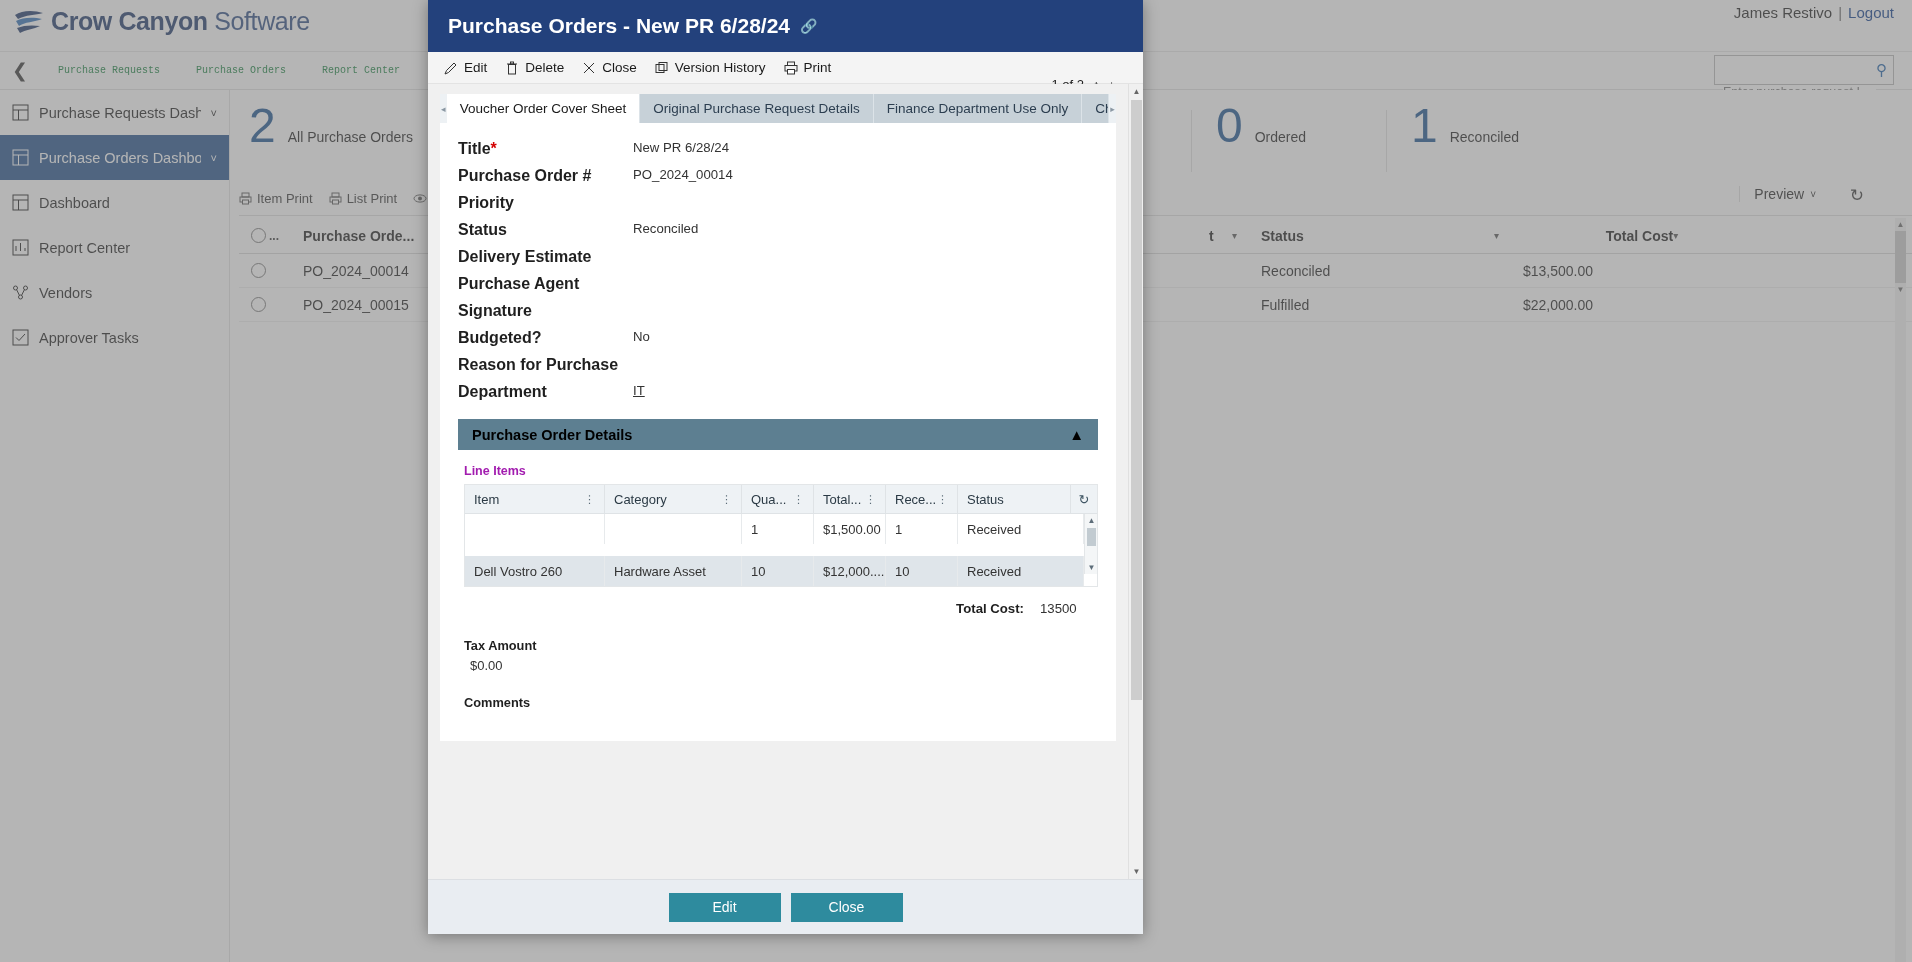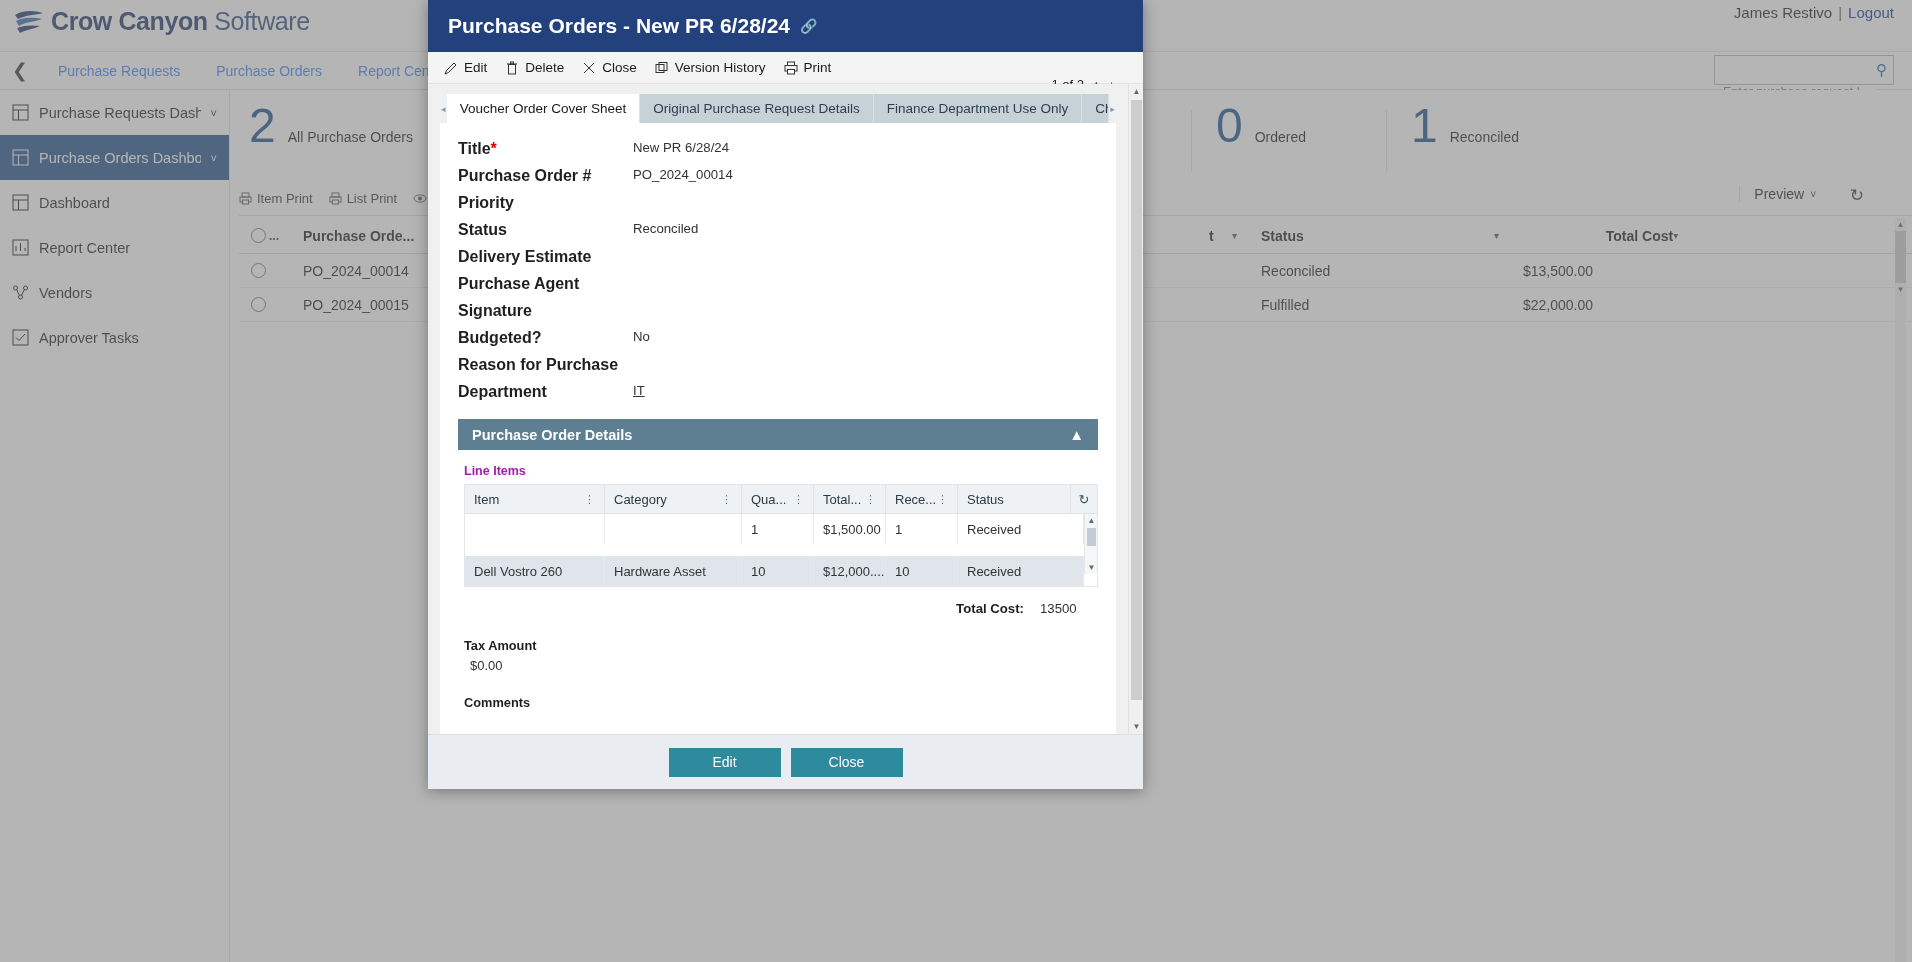--- a/index.html
+++ b/index.html
@@ -37,21 +37,21 @@
     position: absolute; left: 0; top: 52px; width: 1912px; height: 38px;
     background: #ffffff; border-bottom: 1px solid #dfdfdf;
     display: flex; align-items: center;
   }
   .nav-back {
     width: 40px; height: 38px; display: flex; align-items: center; justify-content: center;
     color: #333; font-size: 19px;
   }
   .nav-item {
     padding: 0 18px; height: 38px; line-height: 38px;
-    font-size: 14px; color: #3b82f6; white-space: nowrap;
+    font-size: 10px; color: #15803d; white-space: nowrap; font-family: Liberation Mono, monospace;
   }
   .searchbox {
     position: absolute; right: 18px; top: 3px; width: 180px; height: 30px;
     border: 1px solid #b9b9b9; background: #fff; display: flex; align-items: center;
     padding: 0 6px 0 8px;
   }
   .searchbox input {
     border: 0; outline: 0; flex: 1; font-size: 12.5px; color: #444;
     font-family: "Liberation Sans", sans-serif; min-width: 0; margin-top: 44px;
   }
@@ -117,21 +117,21 @@
     background: #f1f1f1;
   }
   .scroll-thumb { position: absolute; left: 0; width: 11px; background: #c9c9c9; }
   .rail-arrow { position: absolute; left: 0; width: 11px; height: 13px; font-size: 8px; color: #666; text-align: center; line-height: 13px; }
 
   
   .dimmer { position: absolute; inset: 0; background: rgba(120,120,120,0.55); }
 
   
   .modal {
-    position: absolute; left: 428px; top: 0; width: 715px; height: 789px;
+    position: absolute; left: 428px; top: 0; width: 715px; height: 934px;
     background: #f0f0f0; box-shadow: 0 2px 14px rgba(0,0,0,.35);
     display: flex; flex-direction: column;
   }
   .modal-title {
     height: 52px; background: #23417c; color: #fff;
     display: flex; align-items: center; gap: 10px; padding: 0 20px;
     font-size: 21px; font-weight: bold;
   }
   .link-ic { font-size: 14px; color: #d9a441; }
 
@@ -175,21 +175,21 @@
     background: #ffffff; padding: 14px 18px 10px 18px;
   }
 
   .frow { display: flex; align-items: flex-start; min-height: 27px; }
   .flabel { width: 175px; flex: 0 0 175px; font-size: 16px; font-weight: bold; color: #1f1f1f; padding-top: 3px; }
   .req { color: #d30000; font-weight: bold; }
   .fval { font-size: 13.2px; color: #333; padding-top: 3px; }
   .fval a { color: #333; text-decoration: underline; }
 
   .section-bar {
-    margin: 12px 0 0 0; height: 31px; background: #5d7f91; color: #ffffff;
+    margin: 12px 0 0 0; height: 31px; background: #5d7f91; color: #000000;
     display: flex; align-items: center; justify-content: space-between;
     padding: 0 14px; font-size: 14.5px; font-weight: bold;
   }
   .collapse-ic { font-size: 15px; }
 
   .lineitems-lbl { font-size: 12.5px; font-weight: bold; color: #a21caf; margin: 14px 0 6px 6px; }
 
   .lgrid { margin-left: 6px; border: 1px solid #e3e6e8; position: relative; }
   .lhead { display: flex; background: #eef2f5; height: 29px; border-bottom: 1px solid #dfe3e6; }
   .lth {

